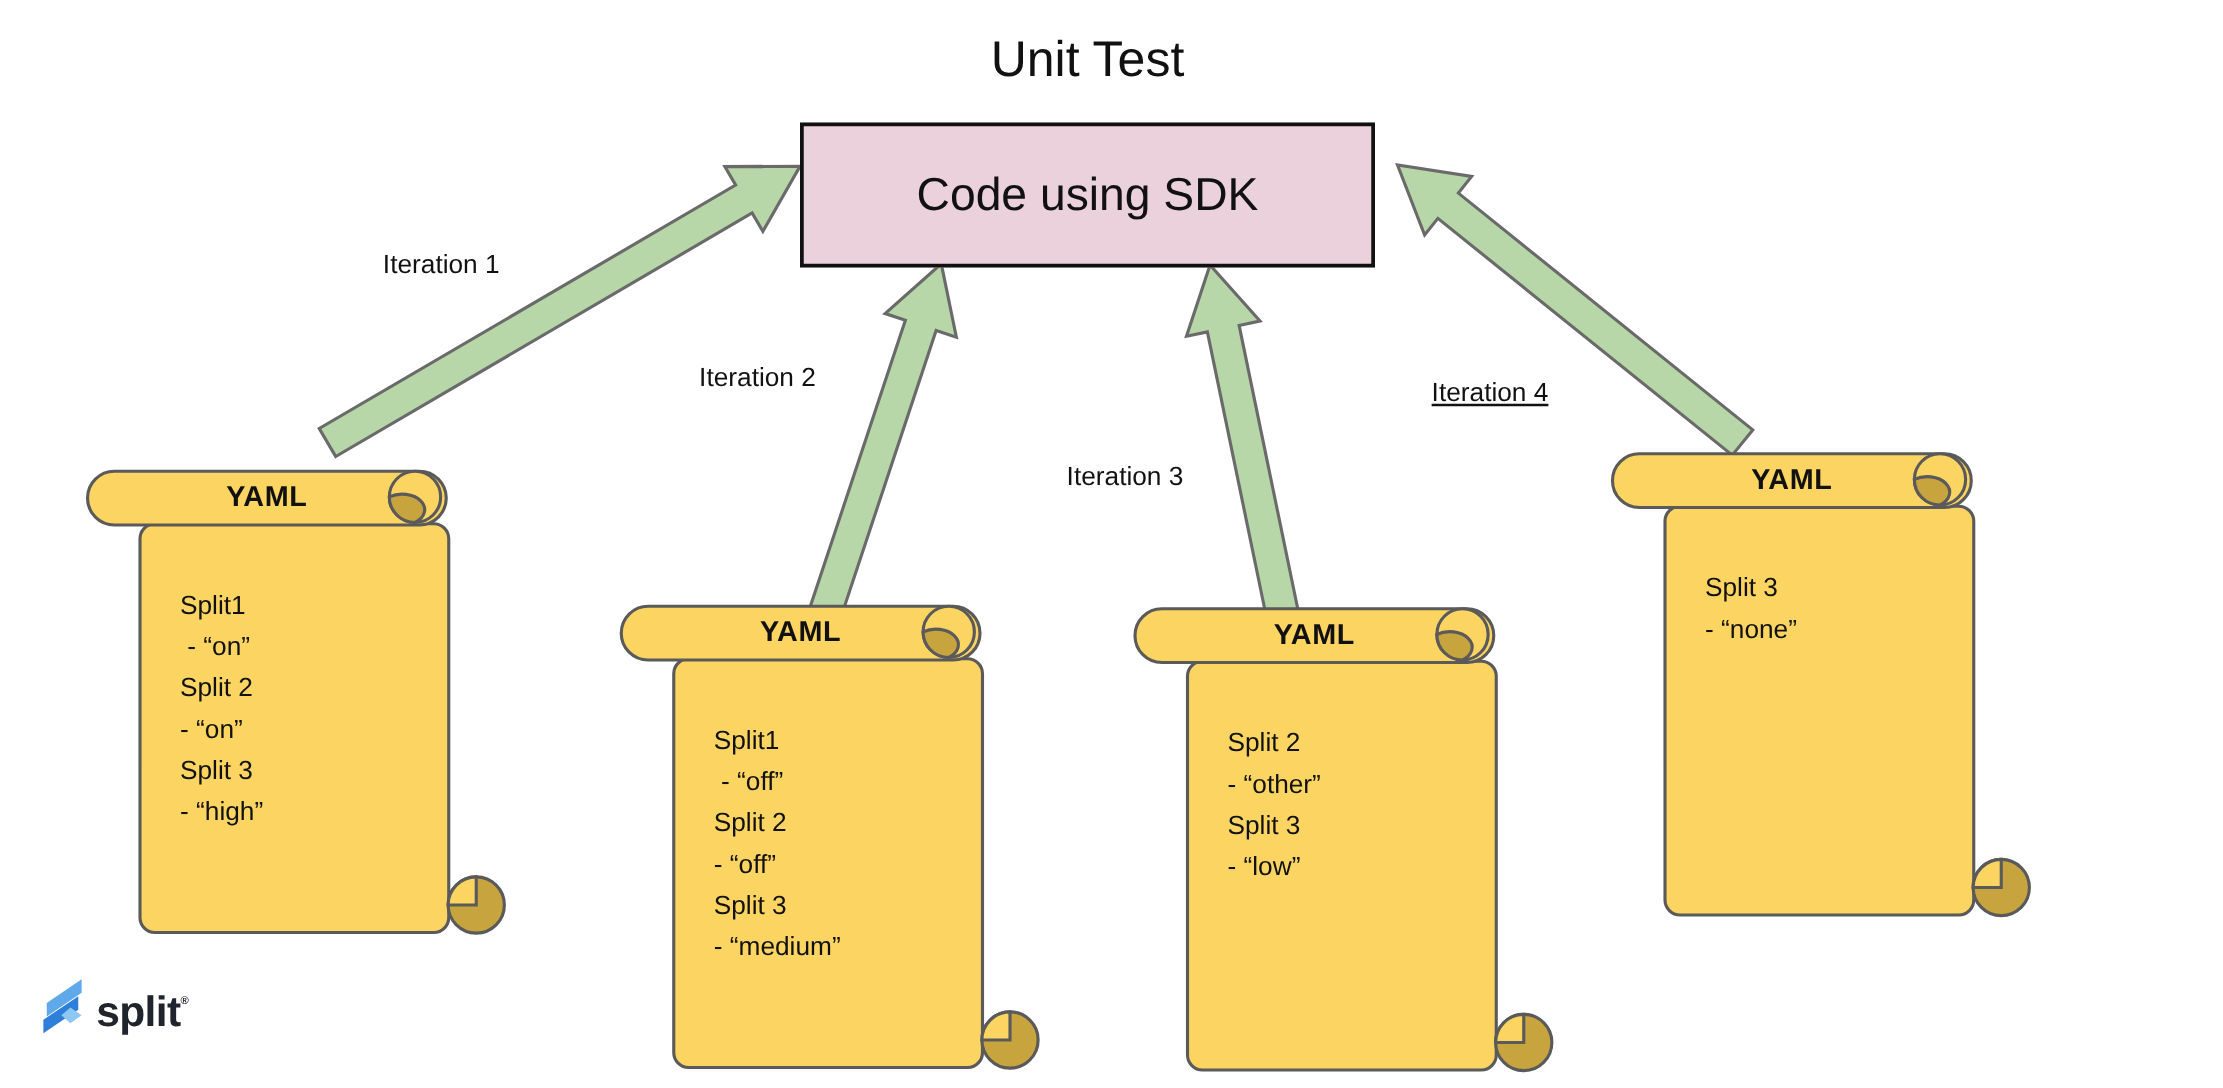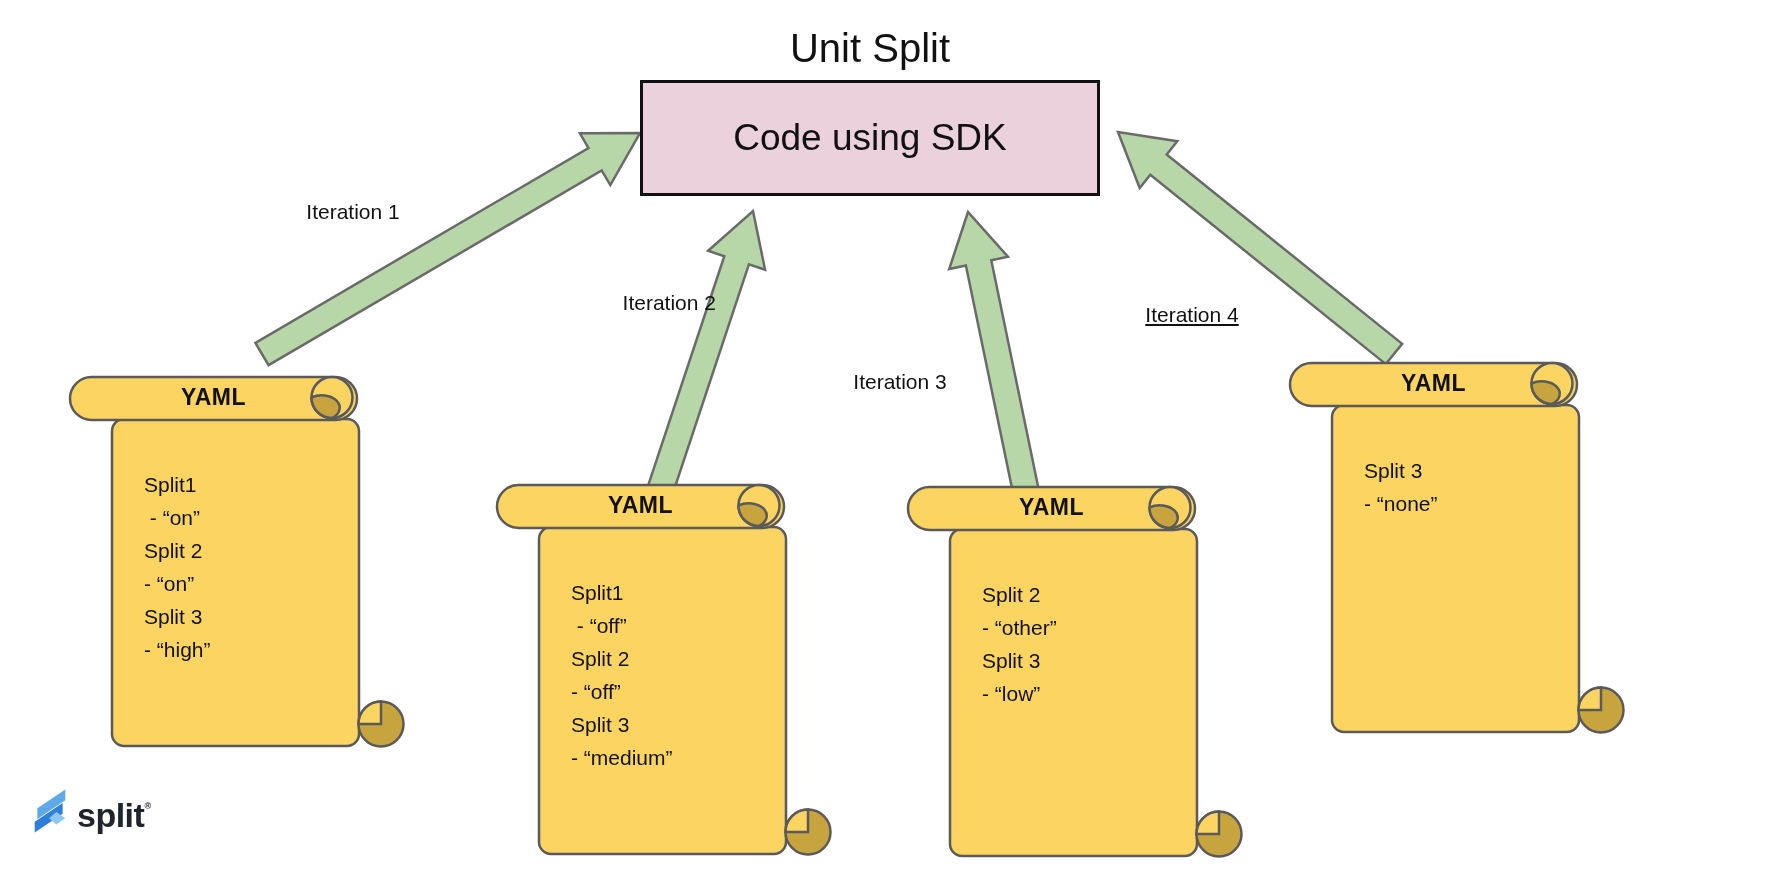--- a/index.html
+++ b/index.html
@@ -6,60 +6,60 @@
   .canvas {
     position:relative; width:1778px; height:870px; background:#ffffff;
     font-family:"Liberation Sans", sans-serif; color:#000; overflow:hidden;
   }
   .slide-title {
     position:absolute; left:640px; top:26px; width:460px;
     text-align:center; font-size:40px; color:#111;
   }
   .arrow-layer { position:absolute; left:0; top:0; width:1778px; height:870px; }
   .sdk-box {
-    position:absolute; left:640px; top:80px; width:460px; height:116px;
+    position:absolute; left:640px; top:98px; width:460px; height:116px;
     background:#EAD1DC; border:3px solid #111111; box-sizing:border-box;
     display:flex; align-items:center; justify-content:center;
   }
   .sdk-box span { font-size:37px; color:#111; }
   .iter-label {
     position:absolute; width:220px; text-align:center;
     font-size:21px; color:#111;
   }
   #iter1 { left:243px; top:200px; }
-  #iter2 { left:496px; top:291px;text-align:right; }
+  #iter2 { left:496px; top:291px; }
   #iter3 { left:790px; top:370px; }
   #iter4 { left:1082px; top:303px;text-decoration:underline; }
   .scroll { position:absolute; width:340px; height:396px; }
   .scroll > svg { position:absolute; left:0; top:0; }
   #scroll1 { left:68px;  top:375px; }
   #scroll2 { left:495px; top:483px; }
   #scroll3 { left:906px; top:485px; }
   #scroll4 { left:1288px; top:361px; }
   .yaml-label {
     position:absolute; left:2px; top:9px; width:287px; text-align:center;
     font-weight:bold; font-size:23px; color:#111; letter-spacing:0.5px;
   }
   .scroll-text {
     position:absolute; left:76px; top:93px; width:215px;
     font-size:21px; line-height:33px; white-space:pre-wrap; color:#111;
   }
   .logo { position:absolute; left:32px; top:782px; display:flex; align-items:center; }
   .logo-text {
     font-size:34px; font-weight:bold; color:#20242c;
-    letter-spacing:-0.5px; margin-left:9px; line-height:48px;
+    letter-spacing:-0.5px; margin-left:9px; line-height:35px;
   }
   .logo-tm { font-size:9px; font-weight:bold; color:#20242c; vertical-align:18px; }
 </style>
 </head>
 <body>
 
 <div class="canvas">
 
-  <div class="slide-title">Unit Split</div>
+  <div class="slide-title">Unit Test</div>
 
   <svg class="arrow-layer" width="1778" height="870" viewBox="0 0 1778 870">
     <polygon points="268.6,365.2 601.7,170.4 610.3,185.1 640,133 579.9,133.3 588.5,148.0 255.4,342.8" fill="#B7D7A9" stroke="#6A6A6A" stroke-width="2.5"></polygon>
     <polygon points="669.3,504.1 748.9,264.4 765.1,269.8 753,211 708.1,250.8 724.3,256.2 644.7,495.9" fill="#B7D7A9" stroke="#6A6A6A" stroke-width="2.5"></polygon>
     <polygon points="1038.7,489.4 991.3,260.3 1008.0,256.8 968,212 949.2,269.0 965.9,265.5 1013.3,494.6" fill="#B7D7A9" stroke="#6A6A6A" stroke-width="2.5"></polygon>
     <polygon points="1402.2,343.9 1166.7,154.5 1177.3,141.2 1118,132 1139.7,188.0 1150.3,174.7 1385.8,364.1" fill="#B7D7A9" stroke="#6A6A6A" stroke-width="2.5"></polygon>
   </svg>
 
   <div class="sdk-box">
     <span>Code using SDK</span>

